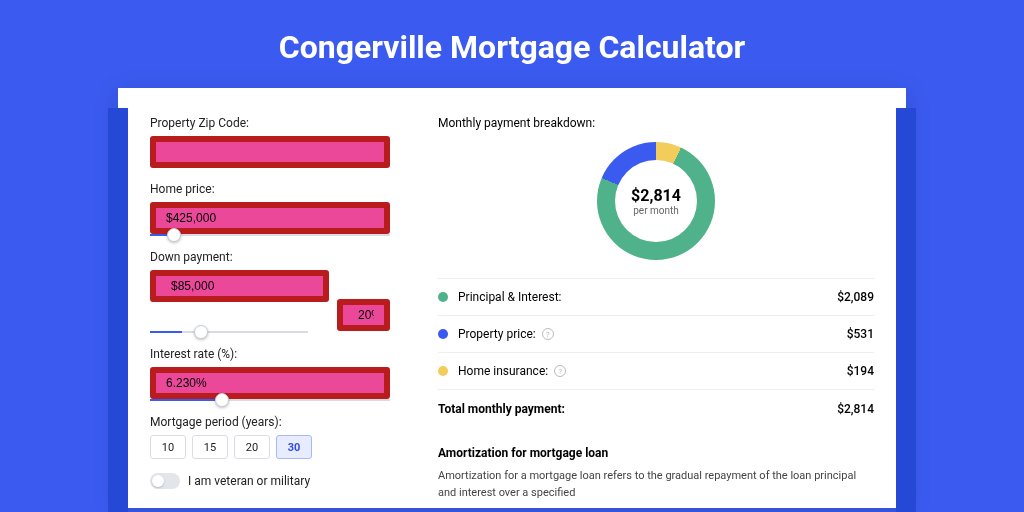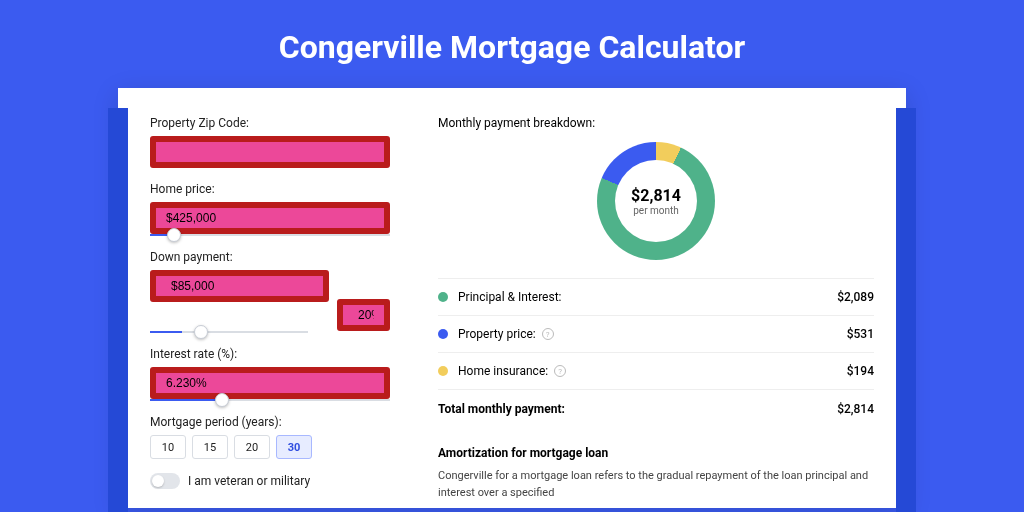--- a/index.html
+++ b/index.html
@@ -135,17 +135,17 @@
             </span>
           <span class="legend-val">$194</span>
         </div>
         <div class="legend-row total">
           <span class="legend-label">Total monthly payment:</span>
           <span class="legend-val">$2,814</span>
         </div>
       </div>
       <div class="amort">
         <div class="amort-title">Amortization for mortgage loan</div>
-        <div class="amort-text">Congerville for a mortgage loan refers to the gradual repayment of the loan principal and interest over a specified</div>
+        <div class="amort-text">Amortization for a mortgage loan refers to the gradual repayment of the loan principal and interest over a specified</div>
       </div>
     </div>
   </div>
 </div>
 
 </body></html>

